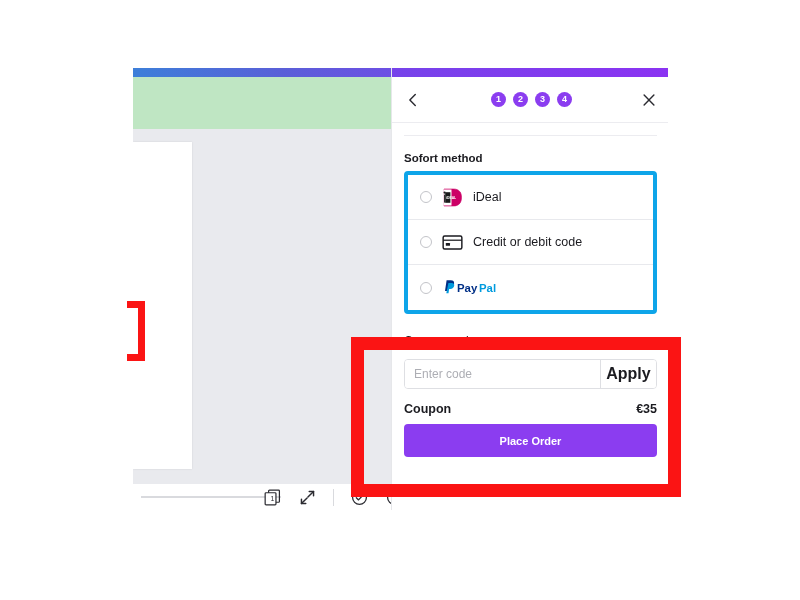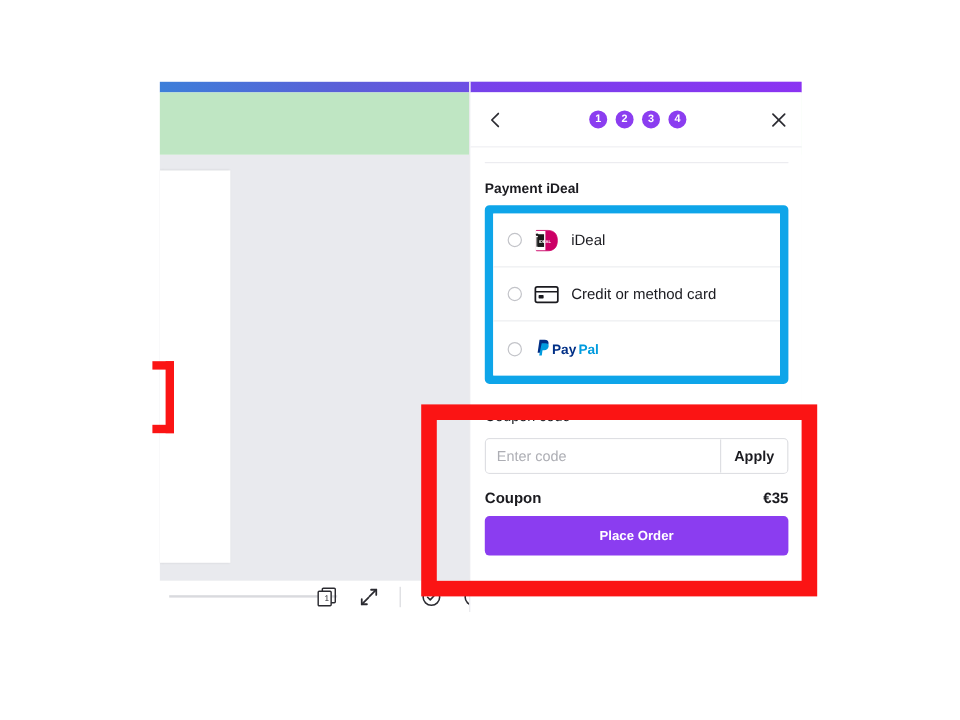--- a/index.html
+++ b/index.html
@@ -89,21 +89,21 @@
     position:absolute; left:0; top:55px; width: 277px; height: 387px;
     padding: 0 12px;
     background: #fff;
   }
   .body-rule { height:1px; background:#ececf0; margin: 12px 0 0 0; }
   .section-title {
     font-size: 11.5px; font-weight: 700; color: #1b1b20;
     margin: 16px 0 7px 0;
   }
   .methods {
-    border: 7px solid #0ea5e9; border-radius: 4px; overflow: hidden;
+    border: 4px solid #0ea5e9; border-radius: 4px; overflow: hidden;
   }
   .method-row {
     height: 45px; display:flex; align-items:center; gap: 10px;
     padding: 0 12px;
     border-bottom: 1px solid #e8e9ed;
     cursor:pointer; background:#fff;
   }
   .method-row:last-child { border-bottom: none; text-align: right; }
   .radio {
     width: 12px; height: 12px; border-radius:50%;
@@ -122,21 +122,21 @@
   }
   .coupon-input {
     flex: 1 1 auto; border:none; outline:none;
     padding: 0 9px; font-size: 12px; color:#1b1b20;
     font-family: "Liberation Sans", sans-serif; background:#fff;
   }
   .coupon-input::placeholder { color:#adaeb4; }
   .apply-btn {
     flex: 0 0 auto; width: 56px;
     border:none; border-left:1px solid #dedfe3; background:#fff;
-    font-size: 12px; font-weight:700; color:#1b1b20; cursor:pointer;
+    font-size: 16px; font-weight:700; color:#1b1b20; cursor:pointer;
     font-family:"Liberation Sans", sans-serif;
   }
   .total-row {
     display:flex; justify-content:space-between; align-items:center;
     margin: 13px 0 8px 0;
     font-size: 12.5px; font-weight:700; color:#1b1b20;
   }
   .place-order {
     width:100%; height: 33px; border:none; border-radius:4px;
     background:#8b3df0; color:#fff;
@@ -247,21 +247,21 @@
         <svg width="16" height="16" viewBox="0 0 18 18" fill="none" stroke="#2b2b31" stroke-width="1.6" stroke-linecap="round">
           <path d="M3.5 3.5l11 11"></path>
           <path d="M14.5 3.5l-11 11"></path>
         </svg>
       </span>
     </div>
 
     <div class="panel-body">
       <div class="body-rule"></div>
 
-      <div class="section-title">Payment iDeal</div>
+      <div class="section-title">Sofort method</div>
 
       <div class="methods">
 
         <div class="method-row">
           <span class="radio"></span>
           <span class="m-logo">
             <svg width="21" height="19" viewBox="0 0 21 19">
               <path d="M2 1h9.6c5 0 7.9 3 7.9 8.4 0 5.6-3 8.6-7.9 8.6H2z" fill="#cc0066" stroke="#cc0066" stroke-width="0.6"></path>
               <rect x="1.5" y="1.5" width="8" height="16" fill="#ffffff"></rect>
               <rect x="3.2" y="4.2" width="5.2" height="10.6" fill="#1a1a1a"></rect>
@@ -275,21 +275,21 @@
 
         <div class="method-row">
           <span class="radio"></span>
           <span class="m-logo">
             <svg width="21" height="19" viewBox="0 0 22 18" fill="none" stroke="#1a1a1f" stroke-width="1.5">
               <rect x="1.2" y="2.2" width="19.6" height="13.6" rx="1.6"></rect>
               <path d="M1.2 6.6h19.6" stroke-width="1.3"></path>
               <rect x="4" y="9.4" width="4.4" height="3" rx="0.6" fill="#1a1a1f" stroke="none"></rect>
             </svg>
           </span>
-          <span class="m-label">Credit or method card</span>
+          <span class="m-label">Credit or debit code</span>
         </div>
 
 
         <div class="method-row">
           <span class="radio"></span>
           <span class="m-logo">
             <svg width="62" height="17" viewBox="0 0 62 17">
               <path d="M4.6 1.2h4.2c2.4 0 3.6 1.2 3.3 3.3-.3 2.3-2 3.5-4.3 3.5H6.2L5.5 12H3z" fill="#002f86"></path>
               <path d="M6.4 4.0h3.2c1.9 0 2.9 1.0 2.6 2.8-.3 2.0-1.8 3.1-3.8 3.1H7.1l-.6 4.3H4.3z" fill="#009bde"></path>
               <text x="15" y="12.6" font-size="11.4" font-weight="bold" font-family="Liberation Sans, sans-serif" fill="#002f86">Pay</text>

